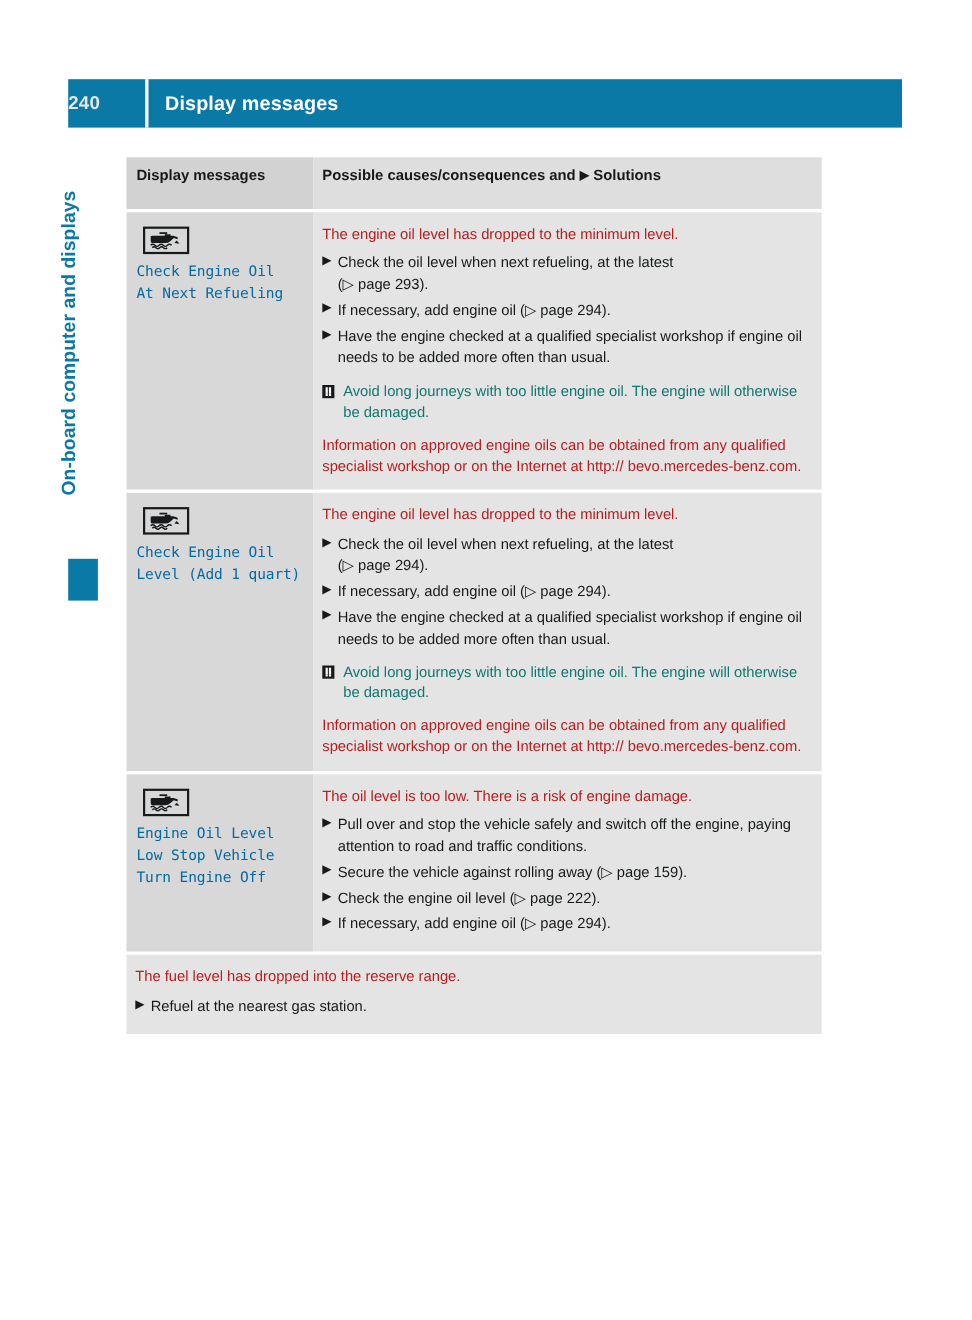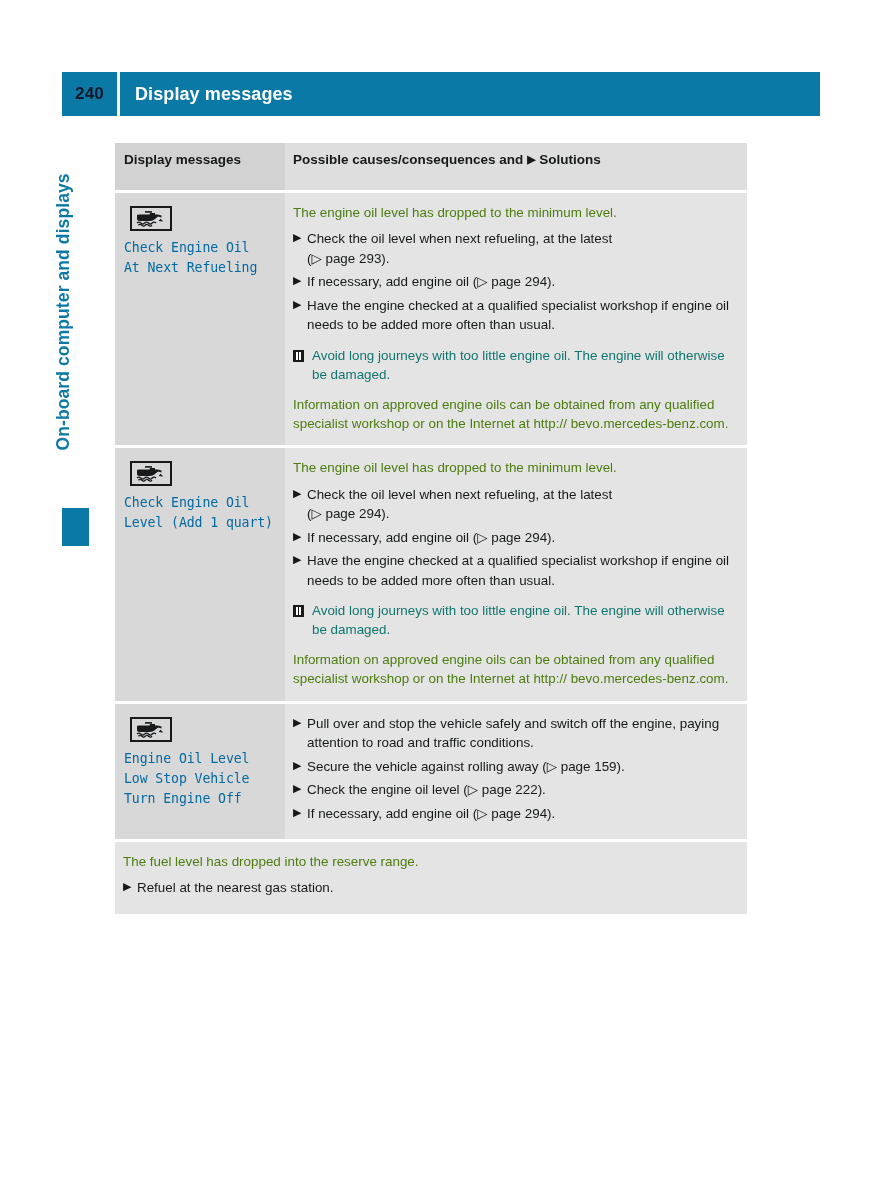--- a/index.html
+++ b/index.html
@@ -8,21 +8,21 @@
     font-family:"Liberation Sans", sans-serif;
     -webkit-font-smoothing:antialiased;
     position:relative;overflow:hidden;
   }
   
   .header{
     position:absolute;left:62px;top:72px;width:758px;height:44px;
     background:#0b79a5;display:flex;align-items:center;
   }
   .header .pageno{
-    width:55px;text-align:center;color:#0f172a;
+    width:70px;color:#e5e5e5;
     font-size:17px;font-weight:bold;letter-spacing:.2px;
   }
   .header .divider{
     width:3px;height:44px;background:#ffffff;
   }
   .header .htitle{
     color:#ffffff;font-size:18px;font-weight:bold;
     padding-left:15px;letter-spacing:.1px;
   }
   
@@ -71,21 +71,21 @@
     margin:3px 0 7px 6px;
   }
   .iconbox svg{display:block;}
   .msgtext{
     font-family:"DejaVu Sans Mono", monospace;
     font-size:13.2px;line-height:1.52;color:#0369a1;
     letter-spacing:-0.1px;white-space:pre-line;
   }
   
   .para{
-    font-size:13.4px;line-height:1.45;color:#4d7c0f;
+    font-size:13.4px;line-height:1.45;color:#b91c1c;
     margin:0 0 7px 0;
   }
   .para:last-child{margin-bottom:0;}
   .bullet{
     display:flex;font-size:13.4px;line-height:1.45;
     color:#16191a;margin:0 0 4px 0;
   }
   .bullet .tri{
     flex:0 0 auto;width:14px;font-size:11px;
     line-height:1.62;color:#16191a;
@@ -226,20 +226,21 @@
           <path d="M25.6 8.7 L28.2 11.6 L23.6 11.0 Z" fill="#17191a"></path>
           <path d="M2 13 q1.9 -2 3.8 0 q1.9 2 3.8 0 q1.9 -2 3.8 0 q1.9 2 3.8 0 q1.9 -2 3.8 0" stroke="#17191a" stroke-width="1.25" fill="none"></path>
           <path d="M3.4 15.2 q1.7 -1.8 3.4 0 q1.7 1.8 3.4 0 q1.7 -1.8 3.4 0 q1.7 1.8 3.4 0" stroke="#17191a" stroke-width="1.25" fill="none"></path>
         </svg>
       </div>
       <div class="msgtext">Engine Oil Level
 Low Stop Vehicle
 Turn Engine Off</div>
     </div>
     <div class="c-right">
+      <p class="para">The oil level is too low. There is a risk of engine damage.</p>
       <div class="bullet">
         <span class="tri">▶</span>
         <span class="btxt">Pull over and stop the vehicle safely and switch off the engine, paying attention to road and traffic conditions.</span>
       </div>
       <div class="bullet">
         <span class="tri">▶</span>
         <span class="btxt">Secure the vehicle against rolling away (▷ page 159).</span>
       </div>
       <div class="bullet">
         <span class="tri">▶</span>

